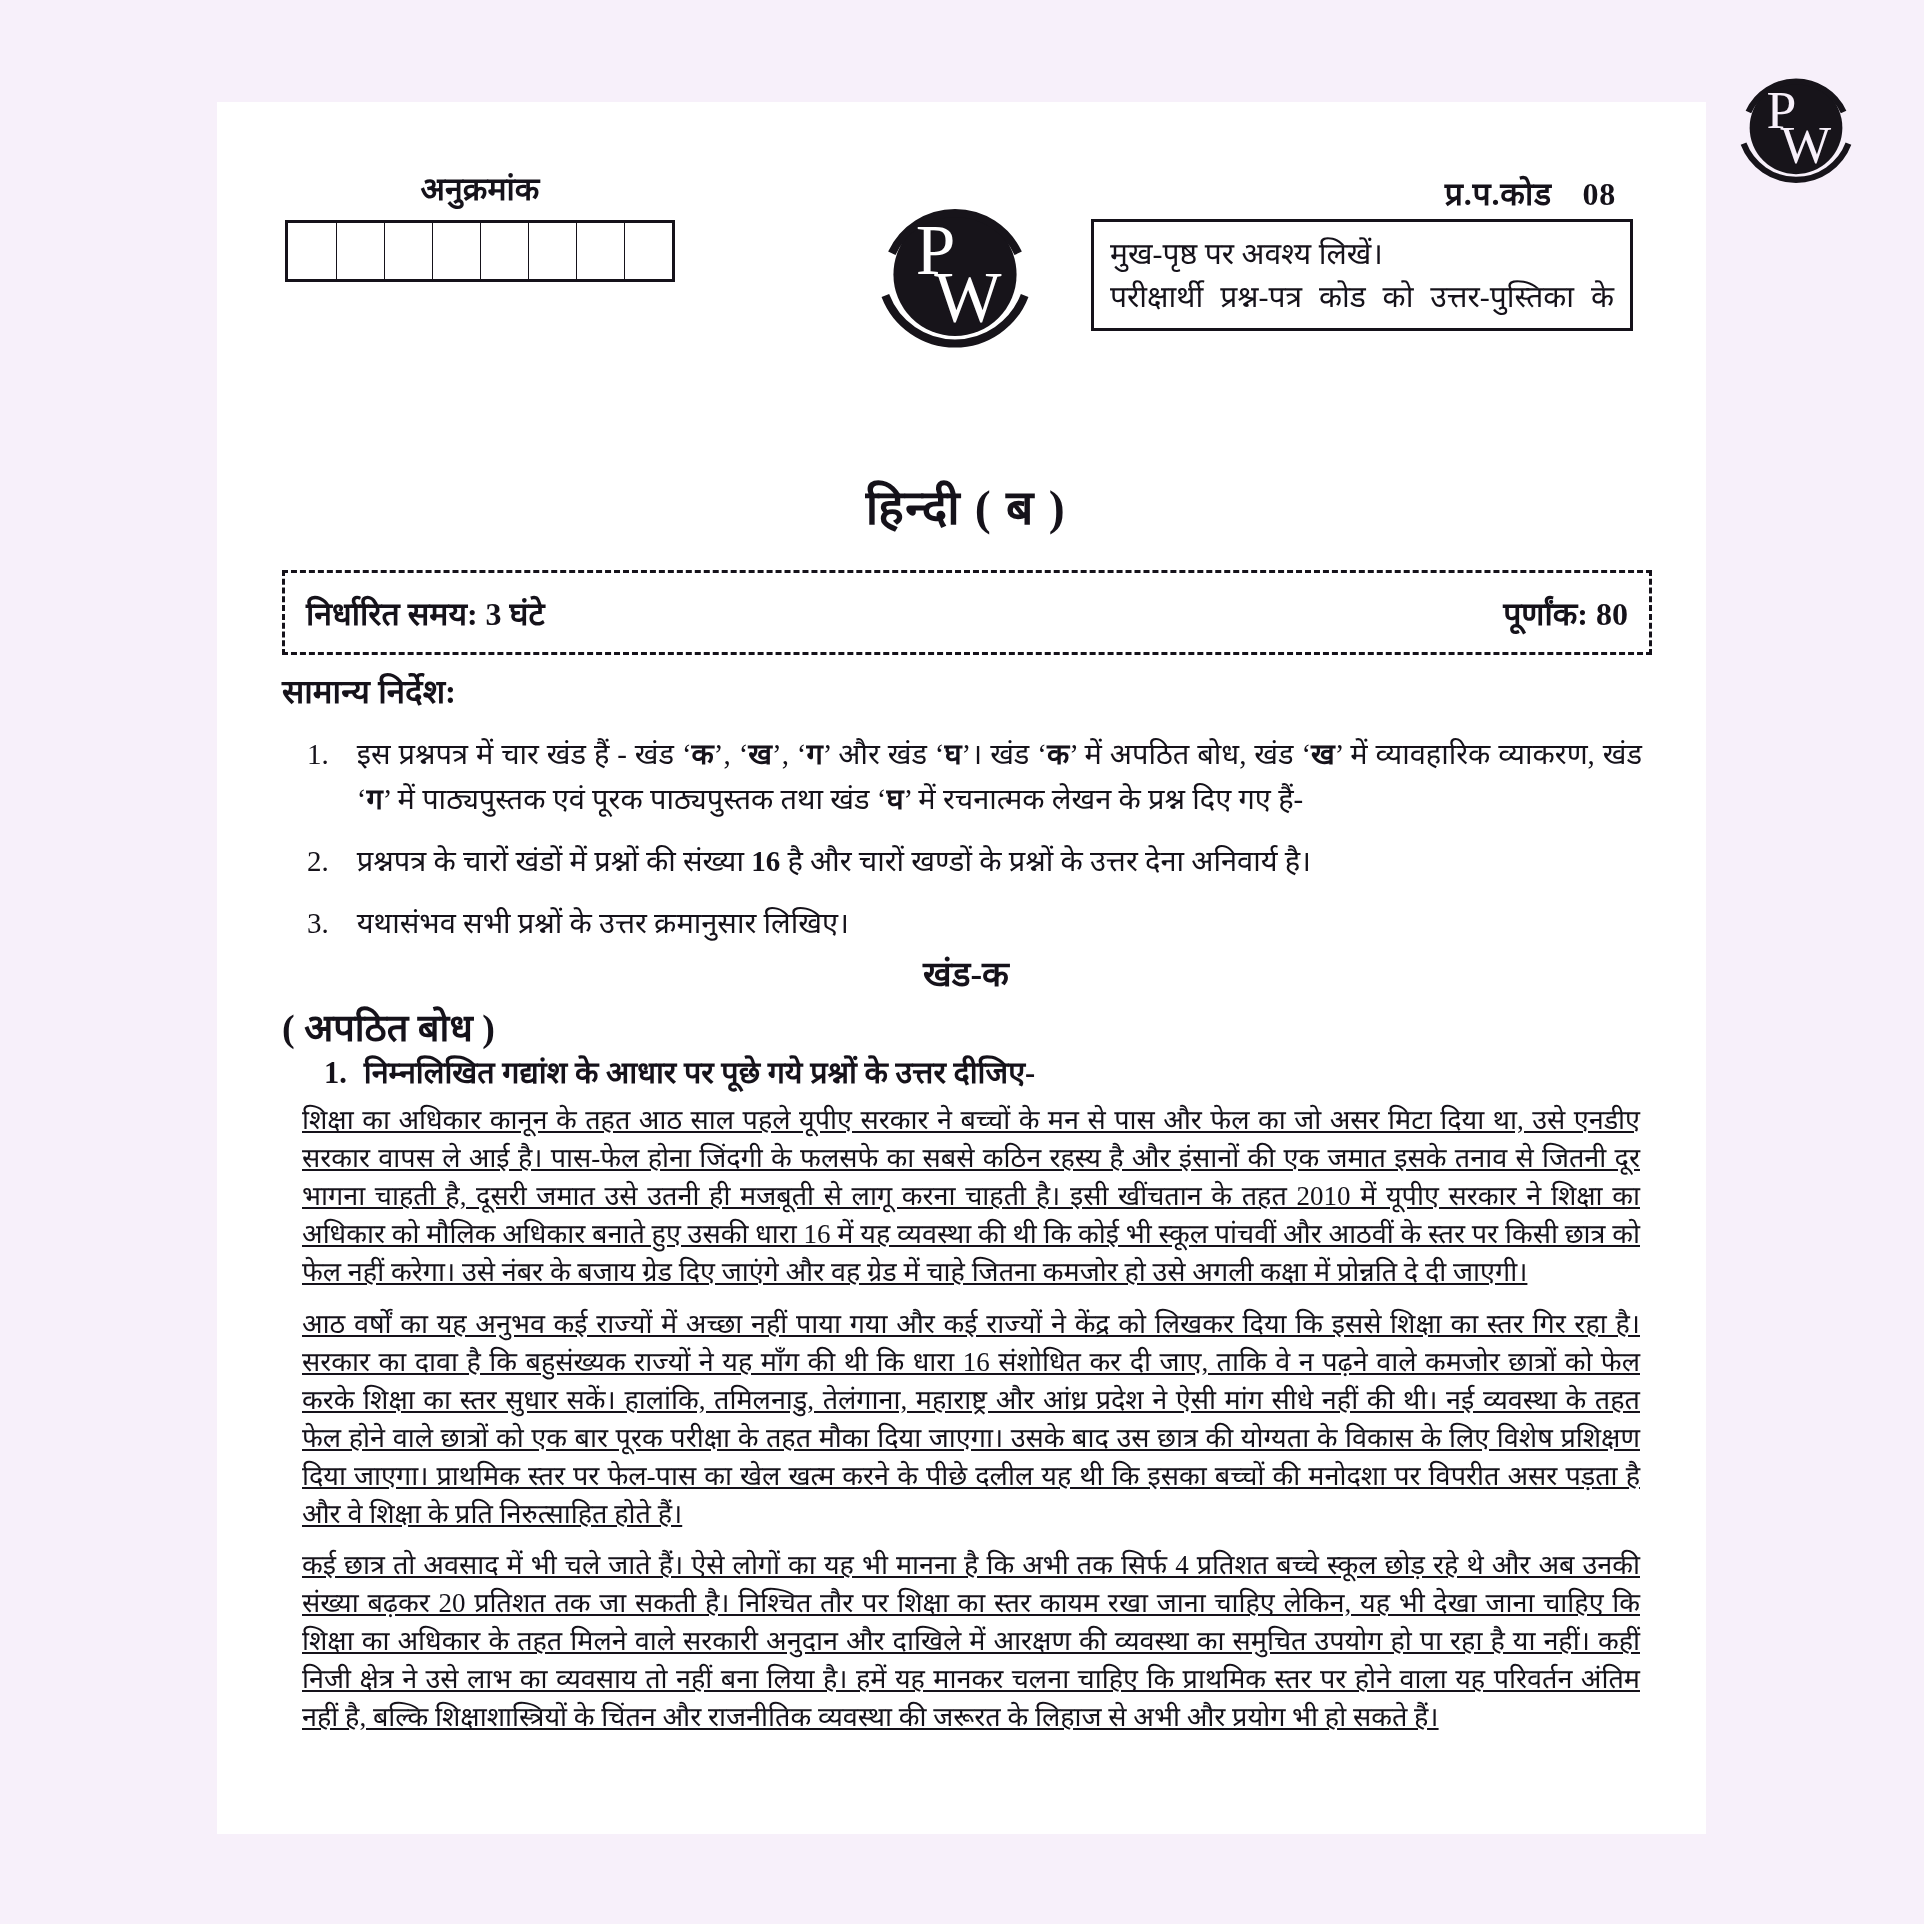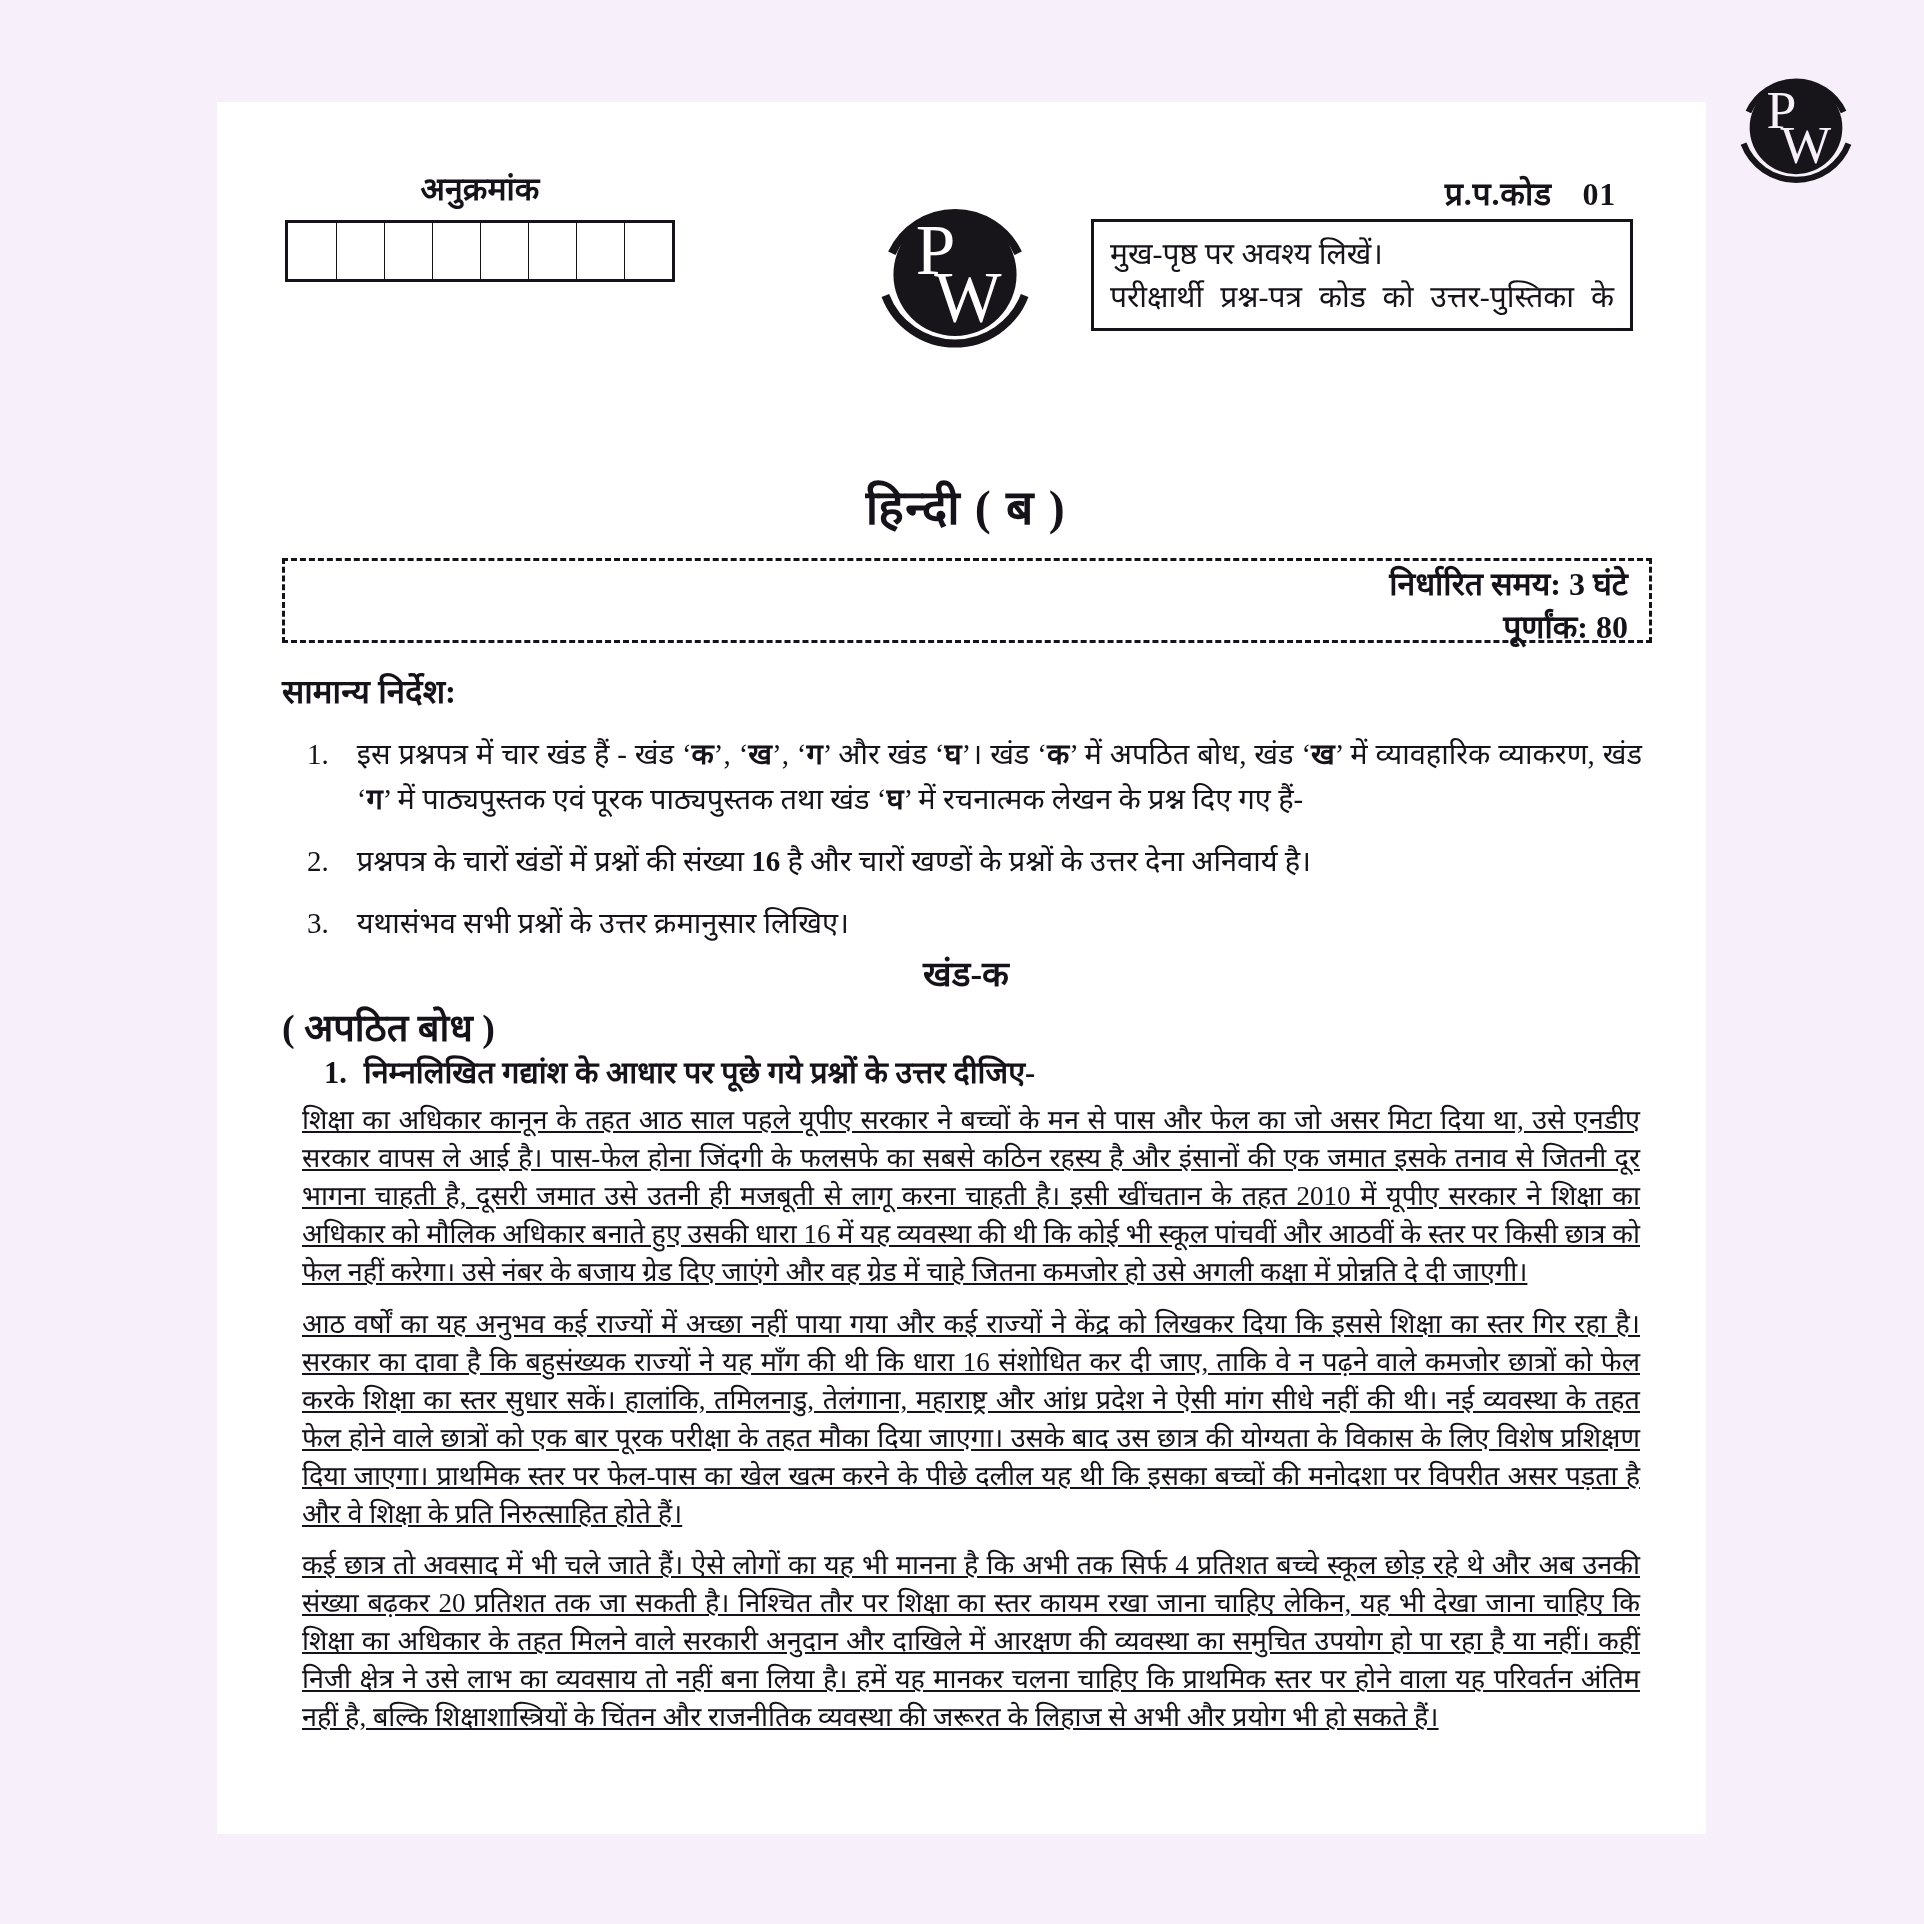--- a/index.html
+++ b/index.html
@@ -50,24 +50,24 @@
   .title{
     position:absolute; left:65px; top:274px; width:1368px;
     text-align:center; font-size:63px; font-weight:800; letter-spacing:1.6px;
   }
   .subject{
     position:absolute; left:65px; top:371px; width:1368px;
     text-align:center; font-size:48px; font-weight:800; letter-spacing:1.6px;
   }
 
   .meta-box{
-    position:absolute; left:65px; top:456px; width:1370px; height:85px;
+    position:absolute; left:65px; top:468px; width:1370px; height:85px;
     border:3.2px dashed var(--ink);
-    display:flex; align-items:flex-end; justify-content:space-between;
-    padding:0 21px; font-size:32px; font-weight:700;flex-direction:column;
+    display:flex; align-items:center; justify-content:space-between;
+    padding:0 21px; font-size:32px; font-weight:700;
   }
 
   .gen-heading{position:absolute; left:65px; top:566px; font-size:33px; font-weight:700;}
 
   .instructions{position:absolute; left:90px; top:630px; width:1335px;}
   .instr-item{display:grid; grid-template-columns:45px 1fr; column-gap:4.8px; font-size:29px; line-height:45px; margin-bottom:17px;}
   .instr-num{text-align:left;}
   .instr-text{text-align:justify;}
   .instr-text b{font-weight:700;}
 
@@ -106,21 +106,21 @@
           <div class="roll-cell"></div>
           <div class="roll-cell"></div>
           <div class="roll-cell"></div>
           <div class="roll-cell"></div>
           <div class="roll-cell"></div>
           <div class="roll-cell"></div>
         </div>
     </div>
 
     <div class="paper-code">
-      <span>प्र.प.कोड</span><span class="code-val">01</span>
+      <span>प्र.प.कोड</span><span class="code-val">08</span>
     </div>
 
     <div class="main-logo">
       <svg viewBox="0 0 100 100" width="162" height="162">
         <circle cx="50" cy="49" r="38" fill="#17141a"></circle>
         <path d="M 11 36 A 43 43 0 0 1 89 36" stroke="#17141a" stroke-width="5" fill="none"></path>
         <path d="M 7 62 A 46 46 0 0 0 93 62" stroke="#17141a" stroke-width="5" fill="none"></path>
         <text x="38" y="49" font-size="44" fill="#ffffff" text-anchor="middle">P</text>
         <text x="58" y="78" font-size="44" fill="#ffffff" text-anchor="middle">W</text>
       </svg>

